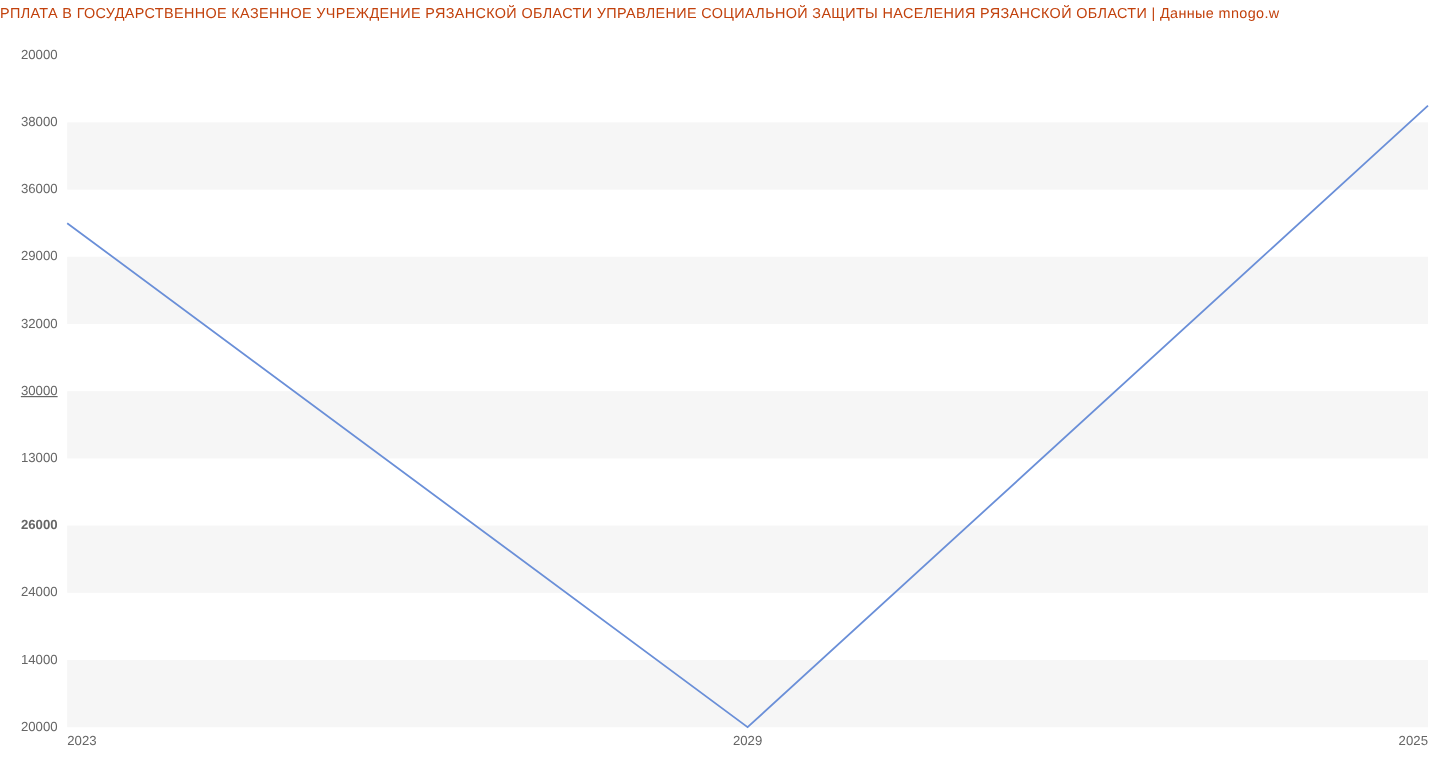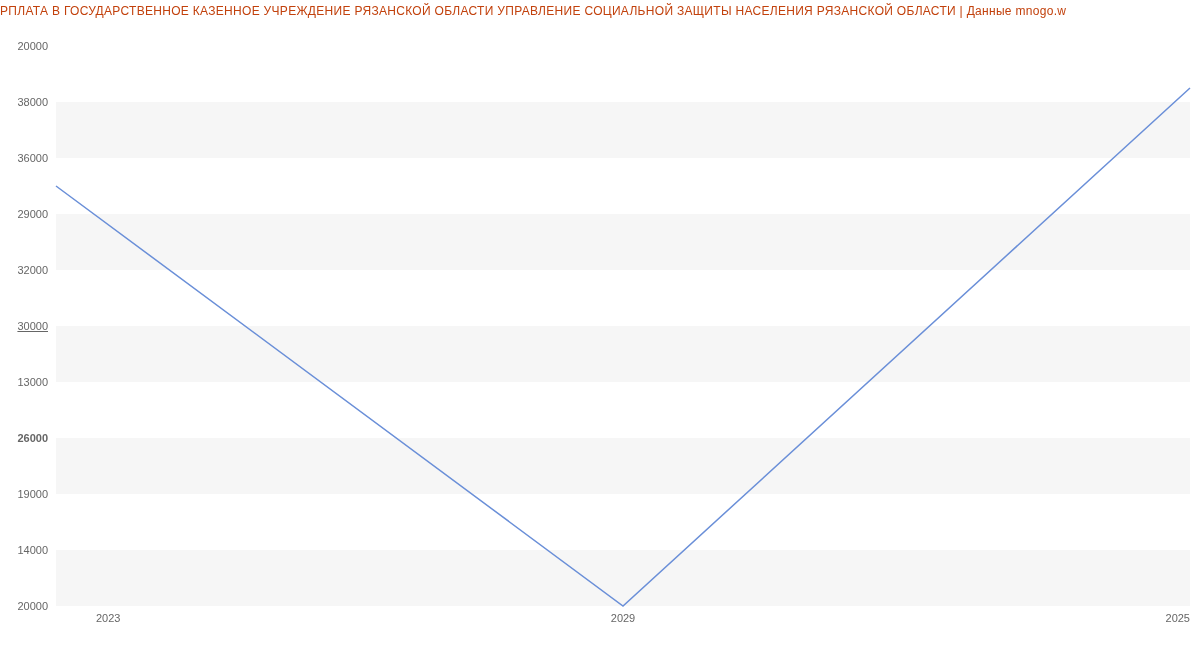--- a/index.html
+++ b/index.html
@@ -49,21 +49,21 @@
     }
     .x-tick {
       position: absolute;
       top: 100%;
       padding-top: 6px;
       font-size: 11px;
       color: #666;
       transform: translateX(-50%);
       white-space: nowrap;
     }
-    .x-tick.first { transform: translateX(0); margin-left: 40px; }
+    .x-tick.first { transform: translateX(0); }
     .x-tick.last { transform: translateX(-100%); text-align: right; }
     svg.line {
       position: absolute;
       left: 0;
       top: 0;
       width: 100%;
       height: 100%;
       overflow: visible;
     }
   </style>
@@ -74,21 +74,21 @@
 
 <div class="chart-area">
   <div class="plot" id="plot">
       <div class="band" style="top: 504px; height: 56px;"></div>
       <div class="band" style="top: 392px; height: 56px;"></div>
       <div class="band" style="top: 280px; height: 56px;"></div>
       <div class="band" style="top: 168px; height: 56px;"></div>
       <div class="band" style="top: 56px; height: 56px;"></div>
       <div class="y-tick" style="top: 560px;">20000</div>
       <div class="y-tick" style="top: 504px;">14000</div>
-      <div class="y-tick" style="top: 448px;">19000</div>
+      <div class="y-tick" style="top: 448px;">24000</div>
       <div class="y-tick" style="top: 392px; font-weight: bold;">26000</div>
       <div class="y-tick" style="top: 336px;">13000</div>
       <div class="y-tick" style="top: 280px; text-decoration: underline;">30000</div>
       <div class="y-tick" style="top: 224px;">32000</div>
       <div class="y-tick" style="top: 168px;">29000</div>
       <div class="y-tick" style="top: 112px; text-align: right;">36000</div>
       <div class="y-tick" style="top: 56px;">38000</div>
       <div class="y-tick" style="top: 0px;">20000</div>
       <div class="x-tick first" style="left: 0px;">2023</div>
       <div class="x-tick" style="left: 567px;">2029</div>

